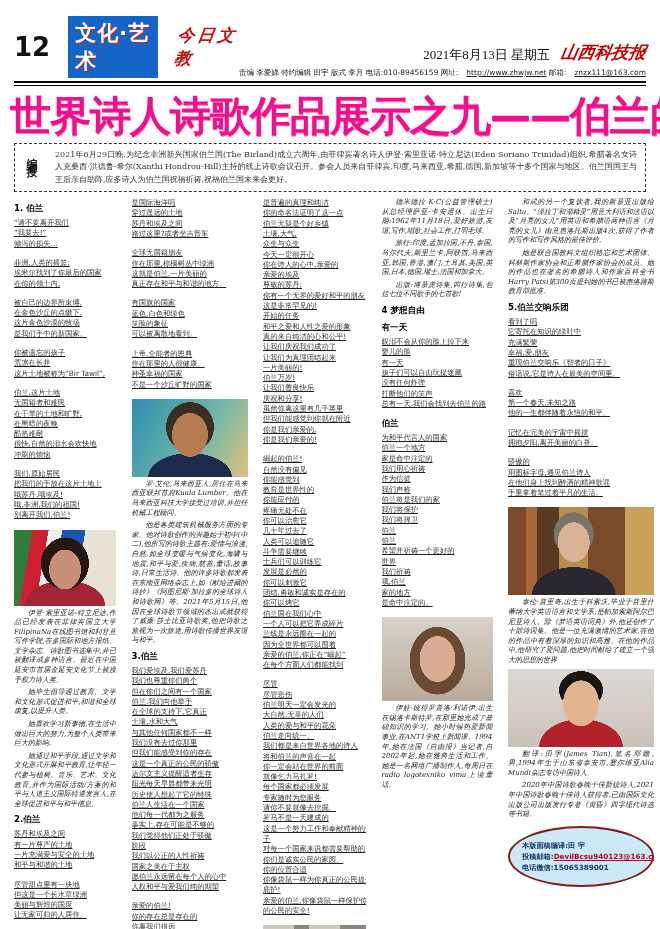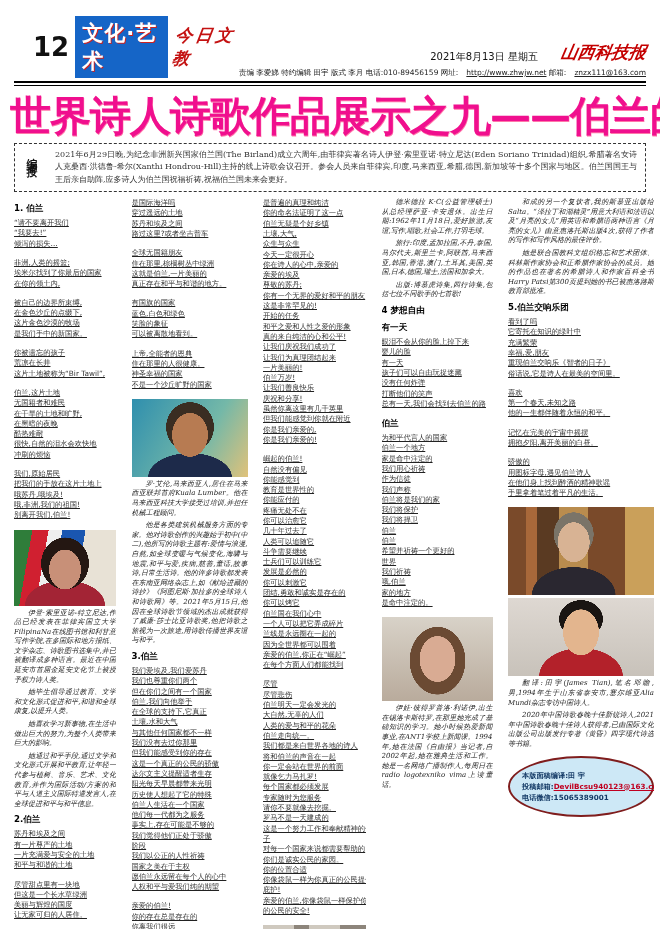--- a/index.html
+++ b/index.html
@@ -2,28 +2,28 @@
 <html><head>
 <meta charset="utf-8">
 <style>
   html,body{margin:0;padding:0;background:#e9e9e7;}
   .page{position:relative;width:660px;height:929px;margin:0 auto;background:#fff;
         font-family:"DejaVu Sans","Liberation Sans",sans-serif;color:#222;overflow:hidden;
         box-shadow:0 0 4px rgba(0,0,0,.25);}
   
   .header{padding:16px 14px 0 14px;}
   .hrow{display:flex;align-items:flex-end;justify-content:space-between;}
-  .hleft{display:flex;align-items:center;gap:6px;margin-left:19px;}
+  .hleft{display:flex;align-items:center;gap:18px;}
   .pageno{font-size:26px;font-weight:bold;color:#111;line-height:1;}
   .secbox{background:#1565c7;color:#fff;font-weight:900;font-size:21px;
           padding:3px 7px;letter-spacing:1px;text-shadow:1px 1px 0 #c22;}
   .masthead-script{color:#c41212;font-family:"DejaVu Serif","Liberation Serif",serif;
           font-style:italic;font-weight:bold;font-size:17px;letter-spacing:3px;transform:skewX(-8deg);}
   .hright{text-align:right;}
-  .dateline{font-size:10px;color:#111;display:inline-block;margin-right:18px;vertical-align:bottom;}
+  .dateline{font-size:13px;color:#111;display:inline-block;margin-right:6px;vertical-align:bottom;font-family:Liberation Serif, serif;}
   .paper{display:inline-block;color:#c40000;font-weight:900;font-size:17px;
          font-family:"DejaVu Serif","Liberation Serif",serif;font-style:italic;transform:skewX(-10deg);}
   .inforow{text-align:right;font-size:7.5px;color:#222;margin-top:4px;white-space:nowrap;}
   .u{ text-decoration:underline;padding-left:8px;}
   .rule2{margin:3px 14px 0 14px;border-top:2.5px solid #000;}
   .rule1{margin:1.5px 14px 0 14px;border-top:1px solid #000;}
   
   .headline{margin:8px 10px 4px 10px;text-align:center;font-size:41px;line-height:1.1;
             font-weight:900;color:#f00f8e;letter-spacing:-1px;
             text-shadow:0.5px 0.5px 0 #f7a;white-space:nowrap;}
@@ -371,20 +371,21 @@
           <div class="line">记忆在完美的宇宙中摇摆</div>
           <div class="line">拥抱夕阳,离开美丽的白昼。</div>
         </div>
         <div class="stanza">
           <div class="line">骄傲的</div>
           <div class="line">用图标字母,遇见伯兰诗人</div>
           <div class="line">在他们身上找到醉酒的精神歌谣</div>
           <div class="line">手里拿着笔过着平凡的生活。</div>
         </div>
         <div class="photo tyran" style="height: 88px;"></div>
+        <div class="cap">泰伦·普里奇,出生于科索沃,毕业于普里什蒂纳大学英语语言和文学系,是帕加索斯阿尔巴尼亚诗人。除《梦语英语词典》外,他还创作了十部诗词集。他是一位充满激情的艺术家,在他的作品中有着深厚的知识和高雅。在他的作品中,他研究了爱问题,他把时间献给了建立一个强大的思想的世界</div>
         <div class="photo james" style="height: 78px;"></div>
         <div class="cap">翻译:田宇(James Tian),笔名邓瞻,男,1994年生于山东省泰安市,塞尔维亚Alia Mundi杂志专访中国诗人。</div>
         <div class="cap">2020年中国诗歌春晚十佳新锐诗人,2021年中国诗歌春晚十佳诗人获得者,已由国际文化出版公司出版发行专著《黄昏》四字现代诗选等书籍。</div>
         <div class="contact">
           <div class="cl">本版面稿编译:田 宇</div>
           <div class="cl"><span>投稿邮箱:</span><span class="mail">DevilBcsu940123@163.com</span></div>
           <div class="cl">电话微信:15065389001</div>
         </div>
       </div>
     </div>

